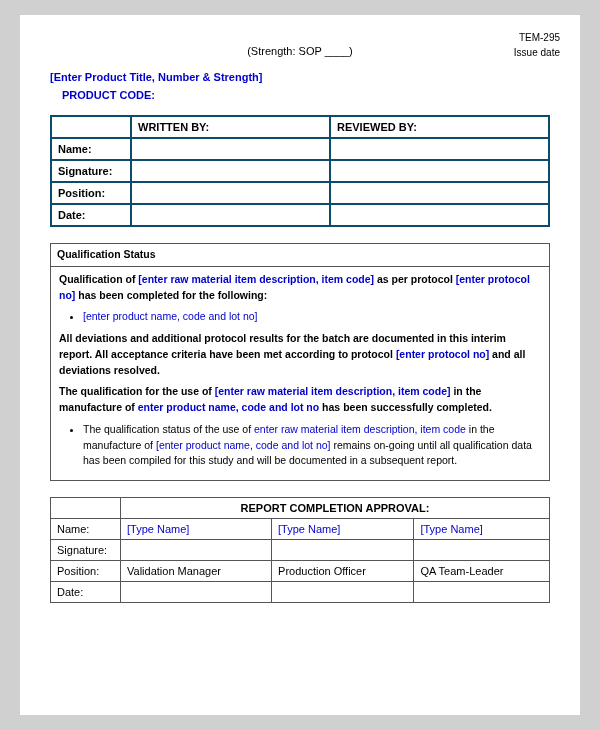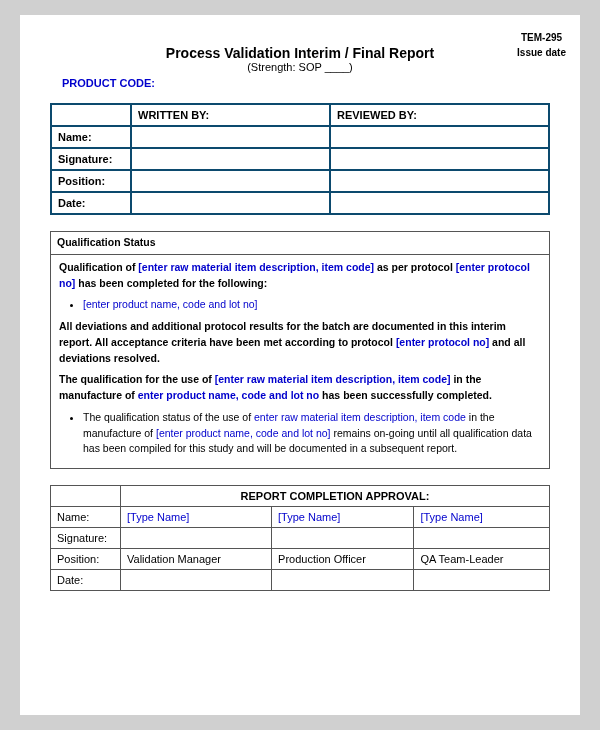--- a/index.html
+++ b/index.html
@@ -16,25 +16,24 @@
       background: #fff;
       width: 560px;
       min-height: 700px;
       margin: 15px auto;
       padding: 20px 30px 30px 30px;
       position: relative;
     }
     .top-right {
       position: absolute;
       top: 15px;
-      right: 14px;
-      text-align: center;
+      right: 20px;
+      text-align: right;
       font-size: 10px;
       line-height: 1.5;
-      font-weight: bold;
     }
     .doc-title {
       text-align: center;
       margin-top: 10px;
       margin-bottom: 4px;
     }
     .doc-title h1 {
       font-size: 14px;
       font-weight: bold;
     }
@@ -134,24 +133,24 @@
 <body>
 
 <div class="page">
 
   <div class="top-right">
     <div>TEM-295</div>
     <div>Issue date</div>
   </div>
 
   <div class="doc-title">
-    <h1>Process Validation Interim / Final Report</h1>
     <div class="ref">(Strength: SOP ____)</div>
   </div>
 
+  <div class="product-title">[Enter Product Title, Number &amp; Strength]</div>
 
   <div class="product-code">PRODUCT CODE:</div>
 
   <table class="main-table">
     <thead>
       <tr>
         <th style="width:80px;"></th>
         <th>WRITTEN BY:</th>
         <th>REVIEWED BY:</th>
       </tr>

